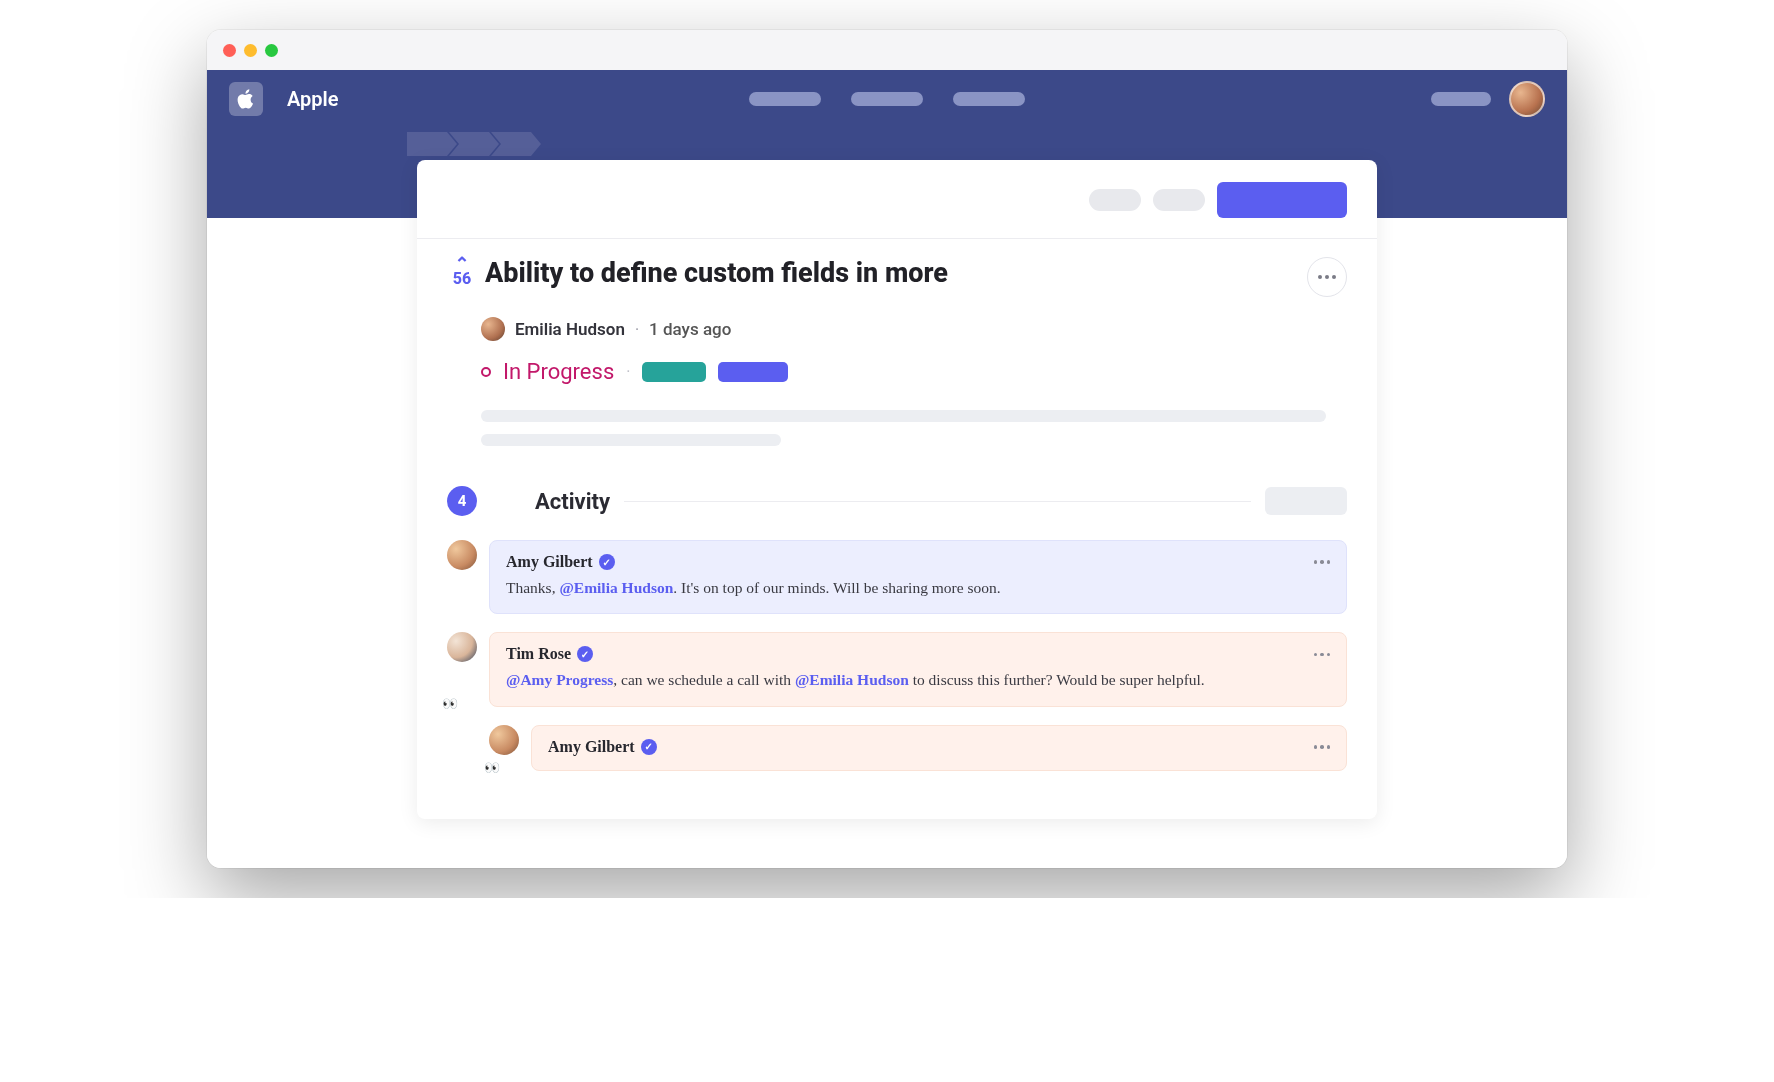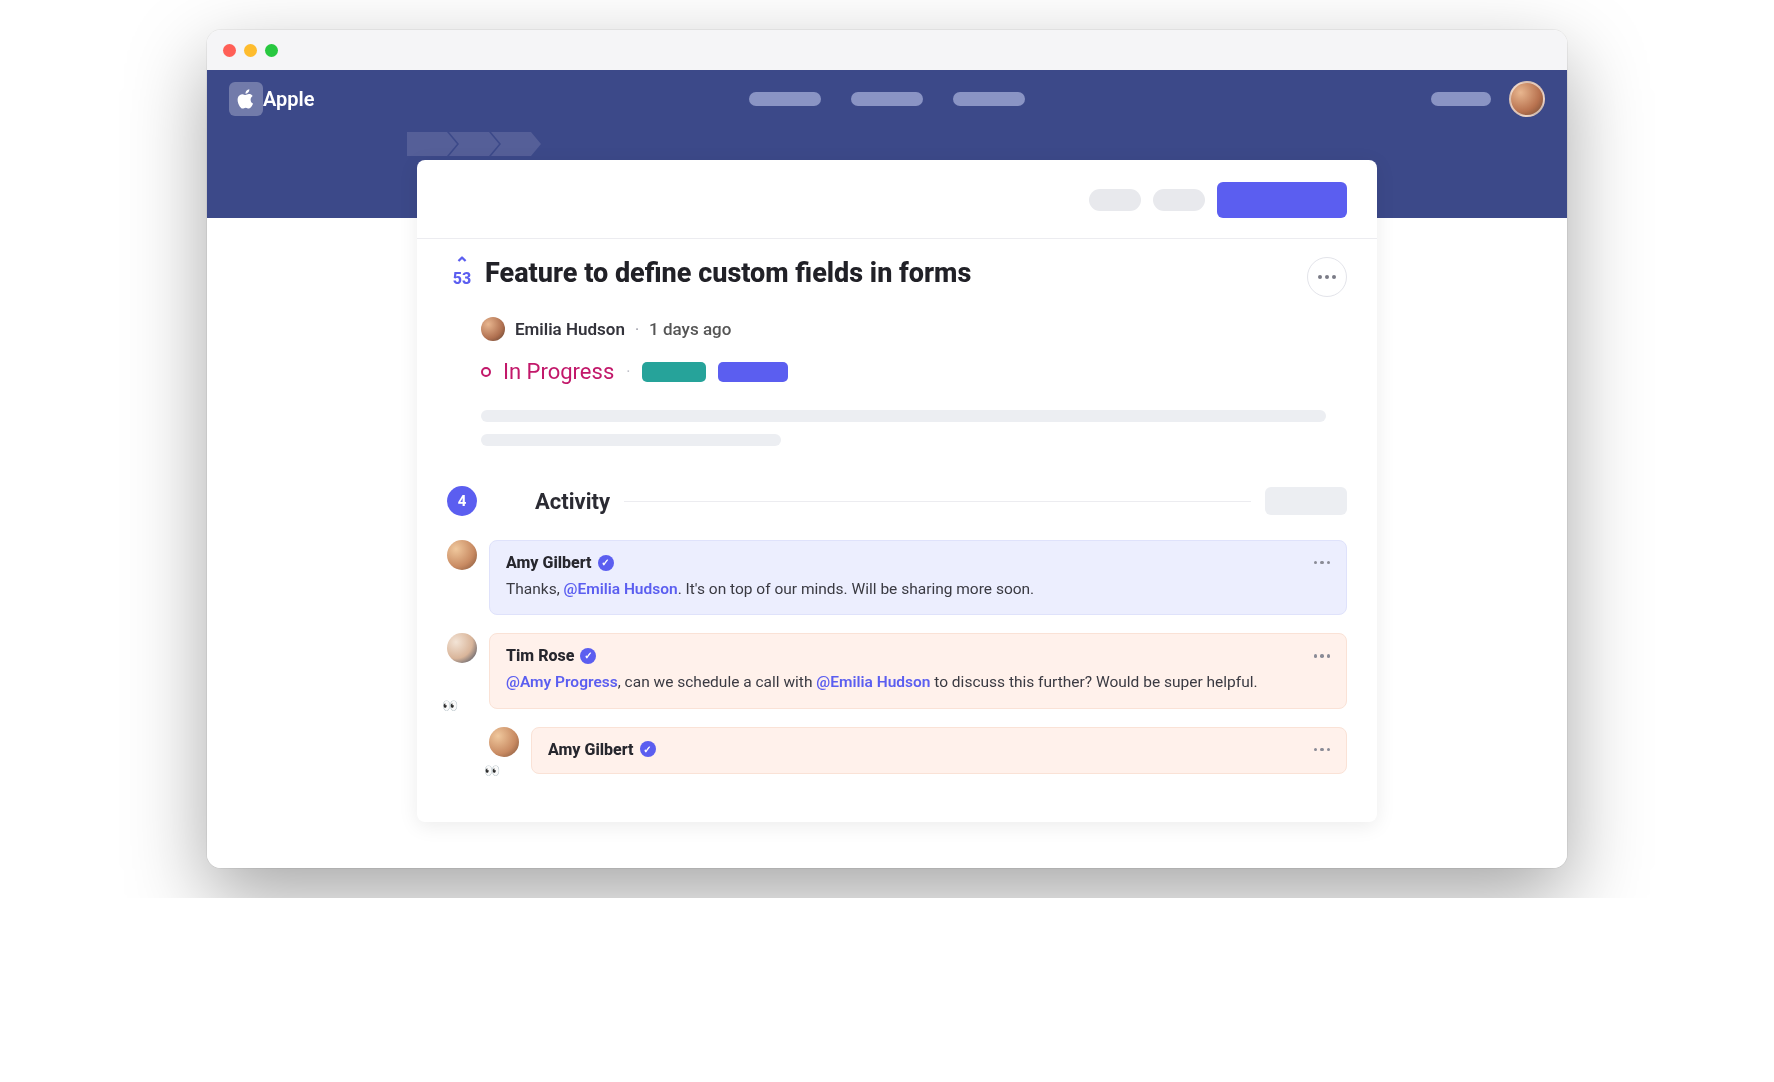--- a/index.html
+++ b/index.html
@@ -31,21 +31,21 @@
   background: #3c4989;
   height: 58px;
   display: flex;
   align-items: center;
   padding: 0 22px;
   position: relative;
 }
 .org-box {
   display: flex;
   align-items: center;
-  gap: 0;
+  gap: 24px;
 }
 .org-logo {
   width: 34px; height: 34px;
   background: rgba(255,255,255,0.28);
   border-radius: 6px;
   display: flex; align-items: center; justify-content: center;
   color: #fff;
 }
 .org-name { color: #fff; font-size: 20px; font-weight: 600; }
 
@@ -144,21 +144,21 @@
 
 .activity-row { display: flex; align-items: center; gap: 14px; margin-top: 40px; margin-bottom: 24px; }
 .activity-count {
   width: 30px; height: 30px; border-radius: 50%; background: #5b5ef0; color: #fff;
   display: flex; align-items: center; justify-content: center; font-weight: 700; font-size: 15px;
 }
 .activity-label { font-size: 22px; font-weight: 700; color: #2b2b33; margin-left: 44px; }
 .activity-divider { flex: 1; height: 1px; background: #ececf0; }
 .activity-right-skel { width: 82px; height: 28px; background: #eceef2; border-radius: 6px; }
 
-.comments { padding: 0 30px 30px; }
+.comments { padding: 0 30px 30px; font-family: Liberation Serif, serif; }
 
 .comment { display: flex; gap: 12px; margin-bottom: 18px; }
 .comment-avatar-wrap { position: relative; width: 30px; flex-shrink: 0; }
 .comment-avatar { width: 30px; height: 30px; border-radius: 50%; }
 .av-amy { background: radial-gradient(circle at 30% 30%, #f0c89d, #c88a62 60%, #7a4f36); }
 .av-tim { background: radial-gradient(circle at 30% 30%, #f3e4d6, #d9b59a 55%, #2a3b55); }
 .eyes-badge {
   position: absolute; bottom: -6px; left: -6px; width: 18px; height: 18px;
   display: flex; align-items: center; justify-content: center;
   font-size: 13px;
@@ -235,24 +235,24 @@
           <div class="pill-grey"></div>
           <div class="btn-primary-skel"></div>
         </div>
       </div>
 
       <div class="card-body">
 
         <div class="post-head">
           <div class="vote-col">
             <div class="vote-caret">⌃</div>
-            <div class="vote-count">53</div>
+            <div class="vote-count">56</div>
           </div>
           <div style="flex:1">
-            <div class="post-title">Feature to define custom fields in forms</div>
+            <div class="post-title">Ability to define custom fields in more</div>
           </div>
           <div class="more-btn">
             <div class="dots3">
                 <span></span>
                 <span></span>
                 <span></span>
               </div>
           </div>
         </div>
 

